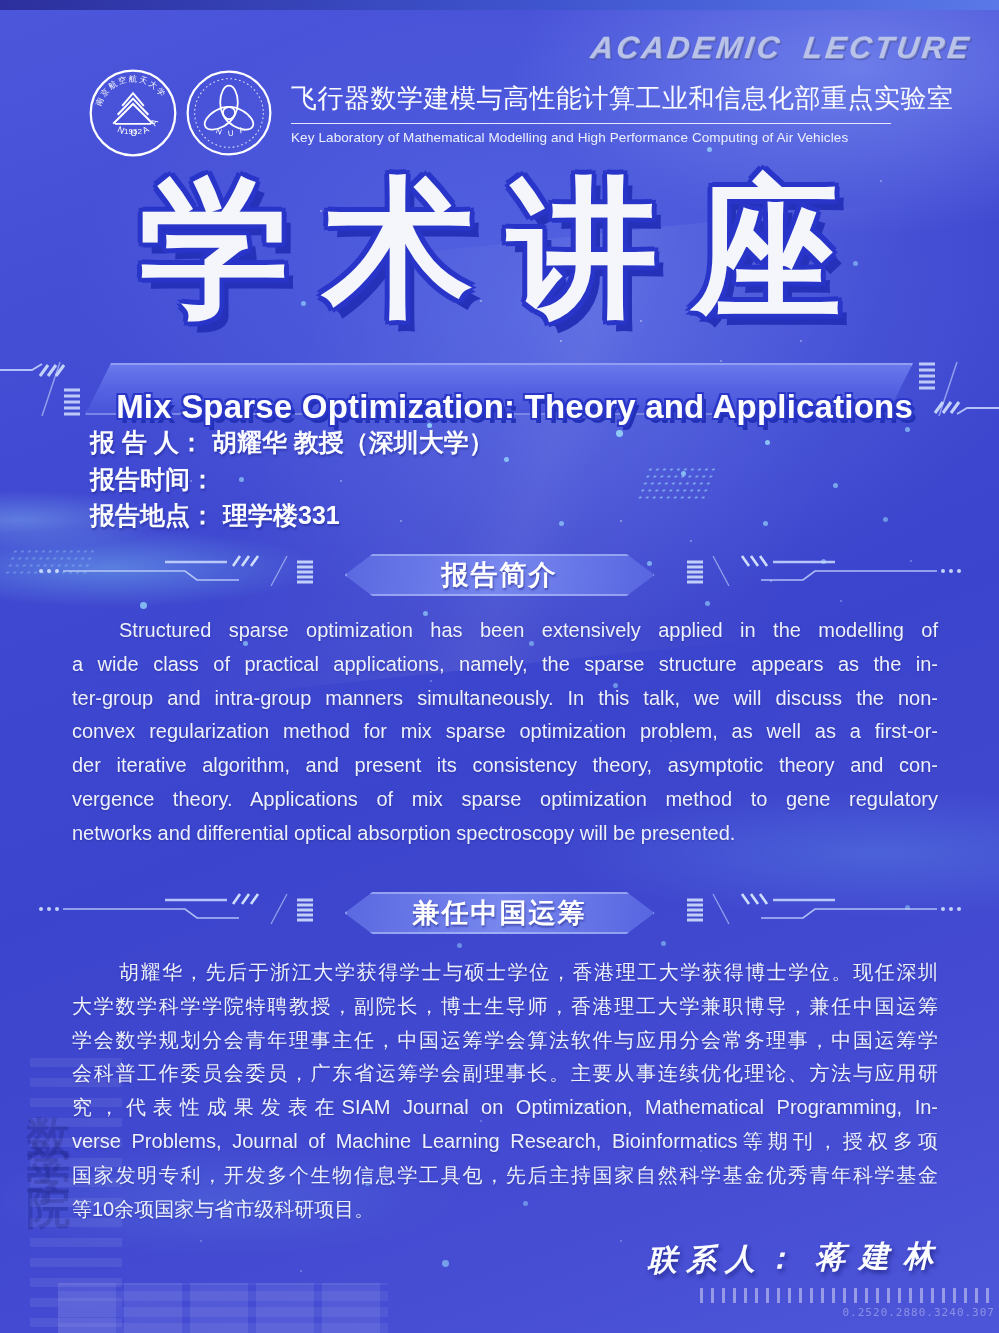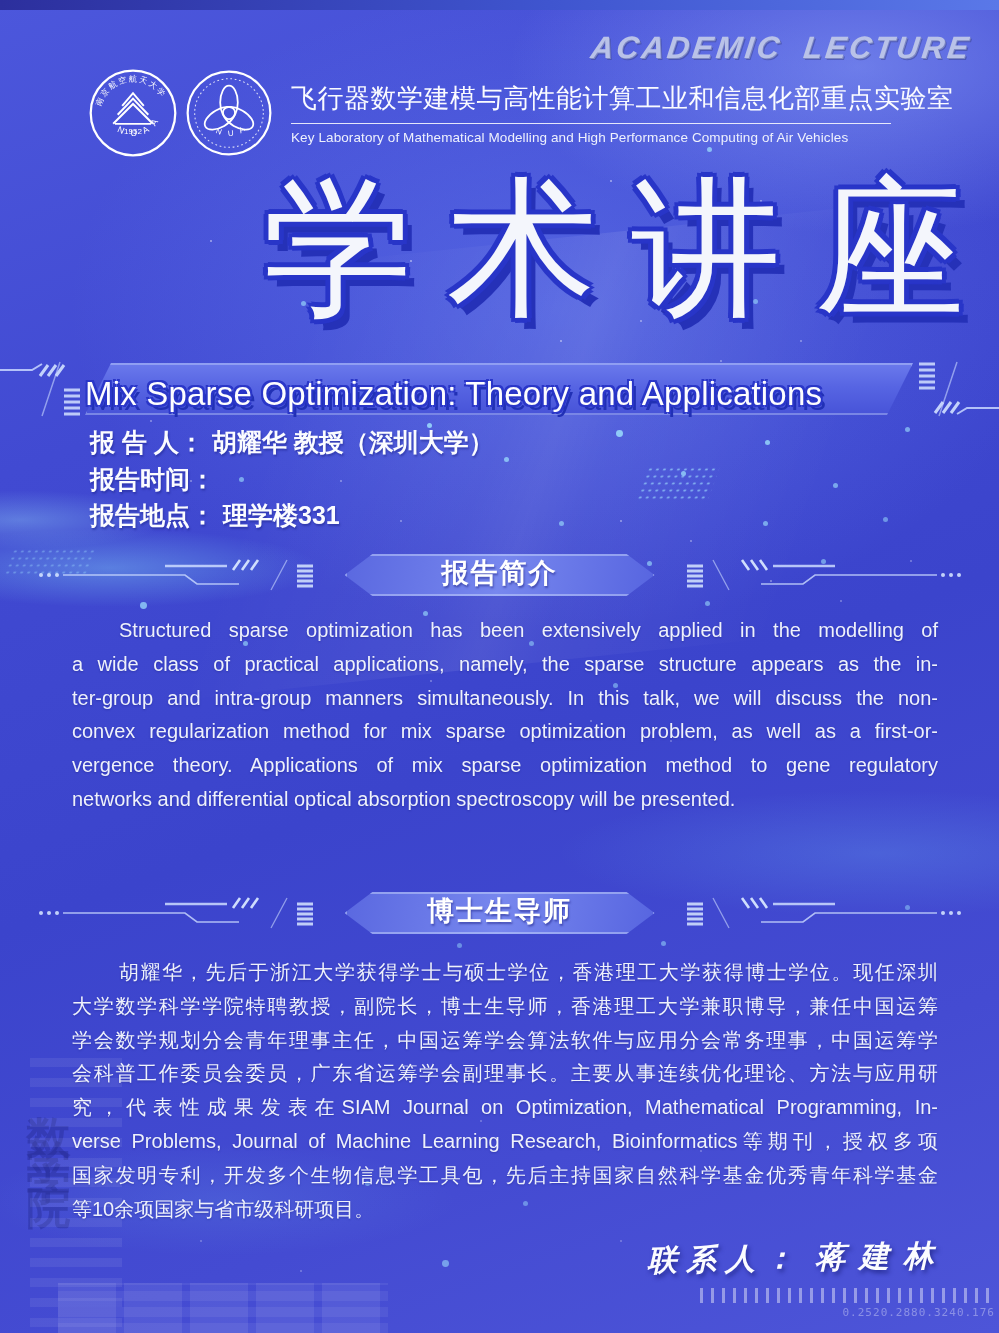--- a/index.html
+++ b/index.html
@@ -34,44 +34,44 @@
     text-shadow:1px 1px 0 #7d87c2, 2px 2px 0 rgba(60,70,150,.55);}
 
   .lab-header{position:absolute;left:88px;top:68px;display:flex;align-items:center;}
   .logo{flex:0 0 auto;}
   .logo + .logo{margin-left:7px;}
   .lab-names{margin-left:18px;width:600px;}
   .lab-cn{font-size:26px;font-weight:400;white-space:nowrap;color:#fafbff;letter-spacing:.5px;}
   .lab-divider{height:1.5px;background:rgba(255,255,255,.85);margin:7px 0 6px 0;}
   .lab-en{font-size:13.5px;color:#eef1fd;white-space:nowrap;letter-spacing:.1px;}
 
-  .main-title{position:absolute;left:0;top:170px;width:100%;text-align:right;
-    font-size:150px;line-height:1.05;font-weight:400;letter-spacing:34px;padding-left:16px;box-sizing:border-box;
+  .main-title{position:absolute;left:0;top:170px;width:100%;text-align:center;
+    font-size:150px;line-height:1.05;font-weight:700;letter-spacing:34px;padding-left:16px;box-sizing:border-box;
     color:#f4f6fc;
     text-shadow:-4px -4px 0 #2835c8,4px -4px 0 #2835c8,-4px 4px 0 #2835c8,4px 4px 0 #2835c8,-5px 0 0 #2835c8,5px 0 0 #2835c8,0 -5px 0 #2835c8,0 5px 0 #2835c8,9px 11px 0 #2531b8;}
 
   .banner-row{position:absolute;left:0;top:358px;width:100%;height:62px;}
   .banner{position:absolute;left:85px;top:5px;width:828px;height:52px;
     clip-path:polygon(26px 0, 100% 0, calc(100% - 26px) 100%, 0 100%);
     background:linear-gradient(180deg,#6b7aec 0%, #5765e3 45%, #4753d8 100%);
     box-shadow:inset 0 0 0 2px rgba(215,228,255,.35);}
-  .banner-title{position:absolute;left:85px;top:10px;width:828px;height:52px;line-height:52px;text-align:left;
-    font-size:33px;font-weight:400;color:#fdfdff;letter-spacing:.2px;
+  .banner-title{position:absolute;left:85px;top:23px;width:828px;height:52px;line-height:52px;text-align:right;
+    font-size:33px;font-weight:700;color:#fdfdff;letter-spacing:.2px;
     text-shadow:-2px -2px 0 #2a36c8,2px -2px 0 #2a36c8,-2px 2px 0 #2a36c8,2px 2px 0 #2a36c8,4px 5px 0 #2130b5;}
   .hud{position:absolute;top:2px;}
   .hud-l{left:0;}
   .hud-r{right:0;transform:scale(-1,-1);}
 
   .info-block{position:absolute;left:90px;top:424px;text-align:right;}
   .info-row{display:flex;font-size:25px;font-weight:700;line-height:36.5px;color:#fbfcff;
     text-shadow:1px 2px 2px rgba(25,30,130,.45);}
   .info-label{white-space:pre;}
   .info-value{margin-left:8px;white-space:pre;}
 
-  .badge-row{position:absolute;left:0;width:100%;display:flex;align-items:center;justify-content:center;font-family:Liberation Mono, monospace;}
+  .badge-row{position:absolute;left:0;width:100%;display:flex;align-items:flex-start;justify-content:center;}
   .badge-row.r1{top:554px;}
   .badge-row.r2{top:892px;}
   .badge{width:310px;height:42px;line-height:42px;text-align:center;margin:0 10px;
     clip-path:polygon(9% 0,91% 0,100% 50%,91% 100%,9% 100%,0 50%);
     background:linear-gradient(100deg,#5a68e0,#7787ee 50%,#5765e0);
     box-shadow:inset 0 0 0 2px rgba(210,224,255,.45);
     font-size:27px;font-weight:900;color:#ffffff;letter-spacing:2px;
     text-shadow:1px 2px 2px rgba(25,30,130,.5);}
   .sidedeco{flex:0 0 auto;}
   .sidedeco.right{transform:scaleX(-1);}
@@ -205,36 +205,37 @@
       <path d="M252 2 L236 32" stroke="rgba(205,220,255,.6)" stroke-width="1.3"></path>
       <path d="M262 8 h16 M262 13 h16 M262 18 h16 M262 23 h16 M262 28 h16" stroke="rgba(215,230,255,.85)" stroke-width="3"></path>
     </svg>
   </div>
 
   <div class="para abstract">
     <div class="jline first">Structured sparse optimization has been extensively applied in the modelling of</div>
     <div class="jline">a wide class of practical applications, namely, the sparse structure appears as the in-</div>
     <div class="jline">ter-group and intra-group manners simultaneously. In this talk, we will discuss the non-</div>
     <div class="jline">convex regularization method for mix sparse optimization problem, as well as a first-or-</div>
+    <div class="jline">der iterative algorithm, and present its consistency theory, asymptotic theory and con-</div>
     <div class="jline">vergence theory. Applications of mix sparse optimization method to gene regulatory</div>
     <div class="jline last">networks and differential optical absorption spectroscopy will be presented.</div>
   </div>
 
   <div class="badge-row r2">
     <svg class="sidedeco" width="300" height="34" viewBox="0 0 300 34">
       <circle cx="6" cy="17" r="2" fill="rgba(210,225,255,.9)"></circle>
         <circle cx="14" cy="17" r="2" fill="rgba(210,225,255,.9)"></circle>
         <circle cx="22" cy="17" r="2" fill="rgba(210,225,255,.9)"></circle>
       <path d="M28 17 H150 L162 26 H204" fill="none" stroke="rgba(205,220,255,.8)" stroke-width="1.6"></path>
       <path d="M130 8 H192" stroke="rgba(205,220,255,.85)" stroke-width="2.4"></path>
       <path d="M198 12 l7 -10 M207 12 l7 -10 M216 12 l7 -10" stroke="rgba(215,230,255,.95)" stroke-width="2.6"></path>
       <path d="M252 2 L236 32" stroke="rgba(205,220,255,.6)" stroke-width="1.3"></path>
       <path d="M262 8 h16 M262 13 h16 M262 18 h16 M262 23 h16 M262 28 h16" stroke="rgba(215,230,255,.85)" stroke-width="3"></path>
     </svg>
-    <div class="badge">博士生导师</div>
+    <div class="badge">兼任中国运筹</div>
     <svg class="sidedeco right" width="300" height="34" viewBox="0 0 300 34">
       <circle cx="6" cy="17" r="2" fill="rgba(210,225,255,.9)"></circle>
         <circle cx="14" cy="17" r="2" fill="rgba(210,225,255,.9)"></circle>
         <circle cx="22" cy="17" r="2" fill="rgba(210,225,255,.9)"></circle>
       <path d="M28 17 H150 L162 26 H204" fill="none" stroke="rgba(205,220,255,.8)" stroke-width="1.6"></path>
       <path d="M130 8 H192" stroke="rgba(205,220,255,.85)" stroke-width="2.4"></path>
       <path d="M198 12 l7 -10 M207 12 l7 -10 M216 12 l7 -10" stroke="rgba(215,230,255,.95)" stroke-width="2.6"></path>
       <path d="M252 2 L236 32" stroke="rgba(205,220,255,.6)" stroke-width="1.3"></path>
       <path d="M262 8 h16 M262 13 h16 M262 18 h16 M262 23 h16 M262 28 h16" stroke="rgba(215,230,255,.85)" stroke-width="3"></path>
     </svg>
@@ -256,15 +257,15 @@
   </div>
 
   <div class="watermark">数学学院</div>
   <div class="leftbars"></div>
   <div class="gridblocks"></div>
   <div class="ruler"></div>
   <div class="ruler-labels">
     <span>0.252</span>
     <span>0.288</span>
     <span>0.324</span>
-    <span>0.176</span>
+    <span>0.307</span>
   </div>
 </div>
 
 </body></html>

